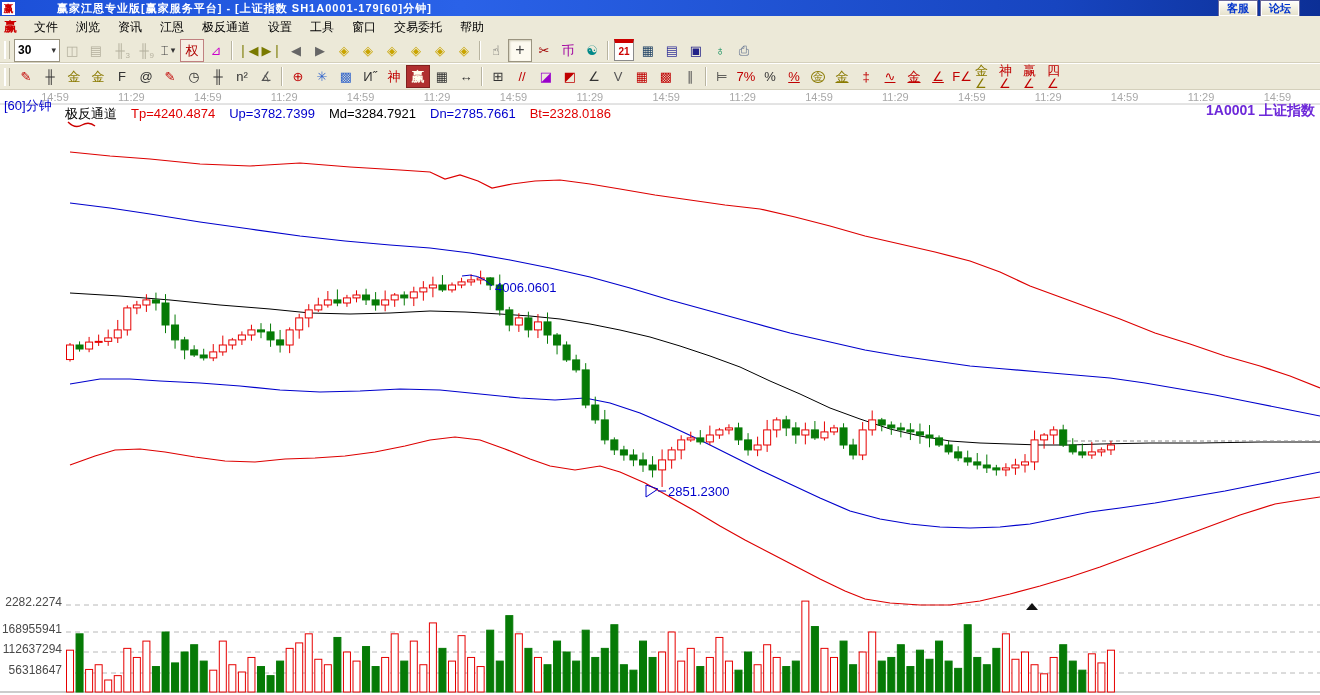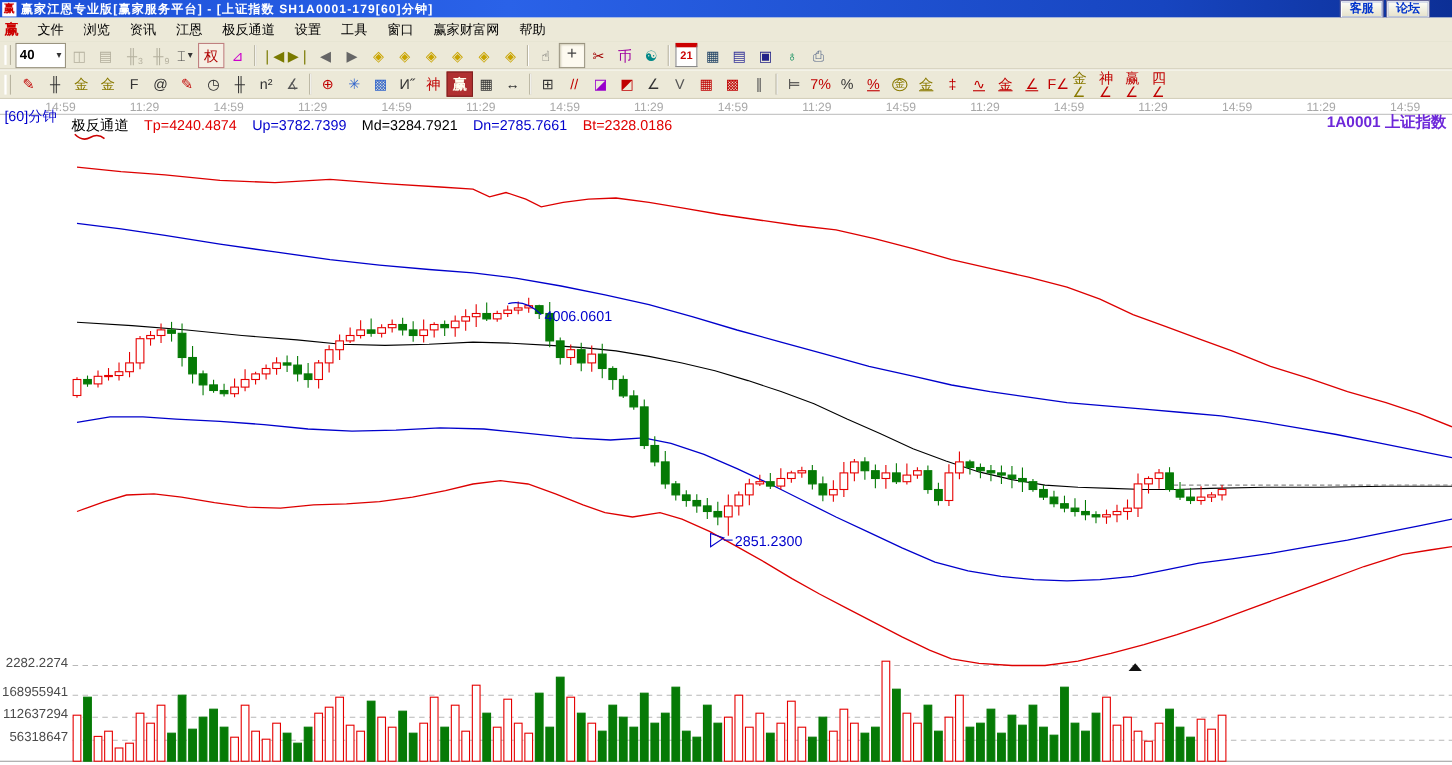--- a/index.html
+++ b/index.html
@@ -4,21 +4,21 @@
 <style>
   html,body{margin:0;padding:0;background:#fff;}
   .app{position:relative;width:1320px;height:695px;overflow:hidden;
        font-family:"Liberation Sans","DejaVu Sans",sans-serif;background:#fff;}
   
   .titlebar{position:absolute;left:0;top:0;width:1320px;height:16px;
     background:linear-gradient(90deg,#1c50d8 0%,#2a62e8 35%,#1745c0 80%,#0c2f96 100%);
     display:flex;align-items:center;color:#fff;font-size:11px;font-weight:bold;}
   .app-icon{width:13px;height:13px;background:#fff;color:#c00;font-size:10px;line-height:13px;
     text-align:center;margin:0 4px 0 2px;font-weight:bold;}
-  .title-text{white-space:nowrap;letter-spacing:1px;}
+  .title-text{white-space:nowrap;letter-spacing:1px;margin-left:38px;}
   .tb-buttons{margin-left:auto;display:flex;gap:4px;padding-right:21px;}
   .tbbtn{background:linear-gradient(#fefdf8,#e6e2cc);border:1px solid #fff;outline:1px solid #6a6a9a;
     color:#0033cc;font-size:11px;font-weight:bold;padding:0 7px;height:13px;line-height:12px;cursor:default;}
   
   .menubar{position:absolute;left:0;top:16px;width:1320px;height:22px;background:#ece9d8;
     border-bottom:1px solid #d4d0bc;display:flex;align-items:center;font-size:12px;color:#000;}
   .menu-logo{color:#c00;font-weight:bold;font-size:13px;margin:0 8px 0 4px;}
   .menu-items{display:flex;}
   .mi{padding:2px 9px;cursor:default;}
   
@@ -74,29 +74,29 @@
     <span class="menu-logo">赢</span>
     <div class="menu-items">
         <div class="mi">文件</div>
         <div class="mi">浏览</div>
         <div class="mi">资讯</div>
         <div class="mi">江恩</div>
         <div class="mi">极反通道</div>
         <div class="mi">设置</div>
         <div class="mi">工具</div>
         <div class="mi">窗口</div>
-        <div class="mi">赢家财富网</div>
+        <div class="mi">交易委托</div>
         <div class="mi">帮助</div>
       </div>
   </div>
 
   <div class="toolbar t1">
       <div class="grip"></div>
       <div class="tbtn dd">
-        <span>40</span>
+        <span>30</span>
       </div>
       <div class="tbtn dis">
         <span>◫</span>
       </div>
       <div class="tbtn dis">
         <span>▤</span>
       </div>
       <div class="tbtn dis">
         <span>╫</span>
         <span class="sub">3</span>

